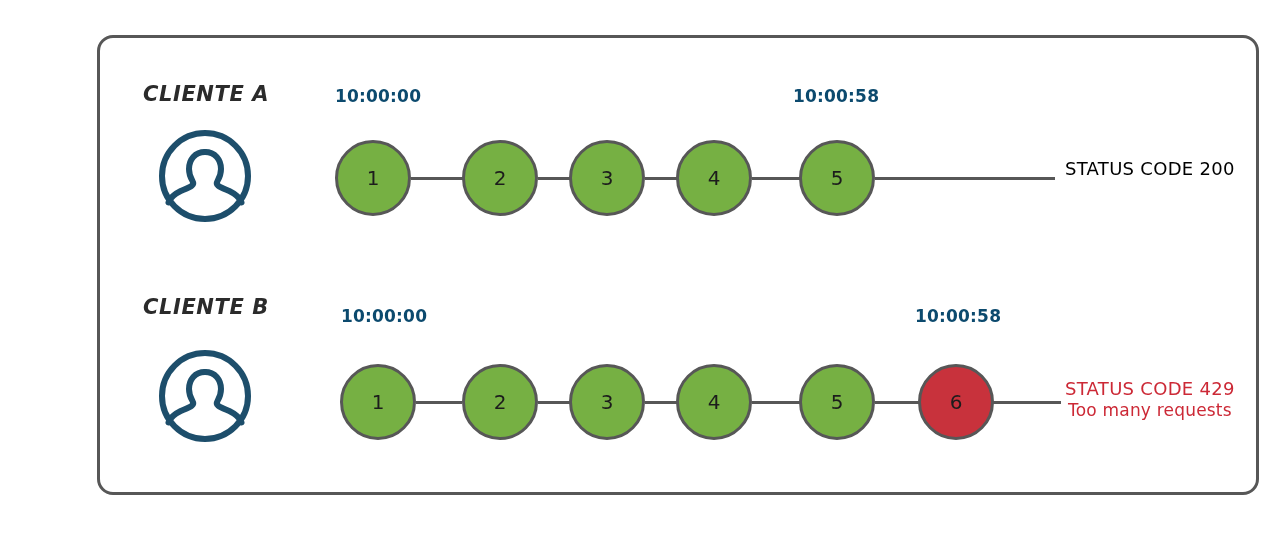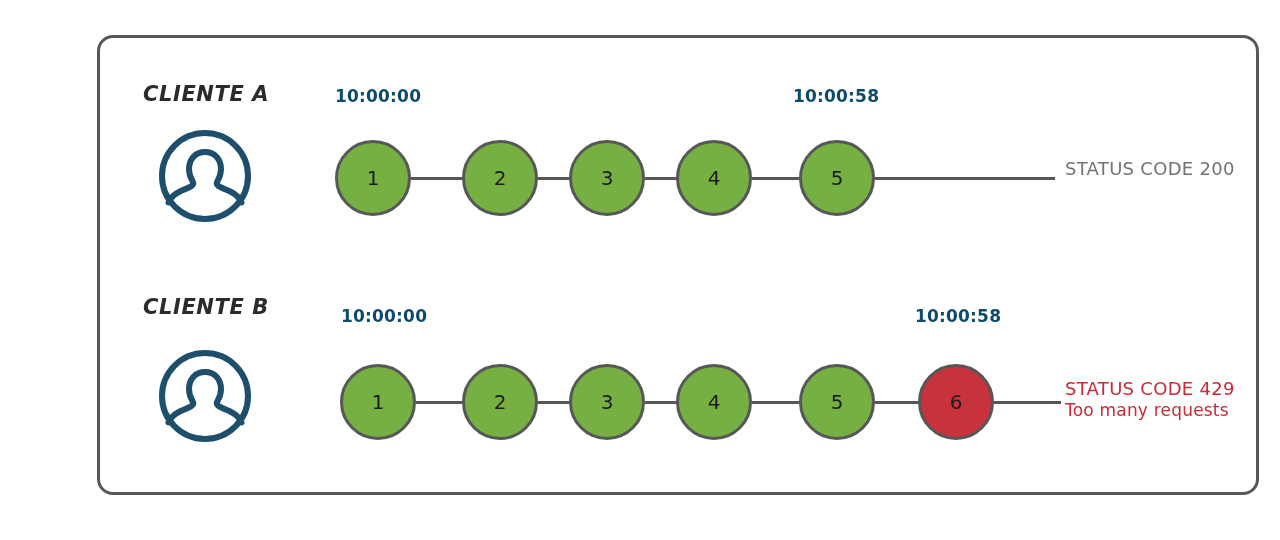--- a/index.html
+++ b/index.html
@@ -98,22 +98,22 @@
     line-height: 1.18;
   }
   .status .line1 {
     font-size: 18px;
     letter-spacing: 0.3px;
   }
   .status .line2 {
     font-size: 17px;
     letter-spacing: 0.2px;
   }
-  .status.ok   { color: #737373; text-align: center; }
-  .status.fail { color: #cc2936; text-align: left; }
+  .status.ok   { color: #000000; text-align: center; }
+  .status.fail { color: #cc2936; text-align: center; }
   .status.ok .line2 { display: block; }
   .status.fail .line2 { display: block; }
 </style>
 </head>
 <body>
 
 <div id="stage">
 
   <div class="frame"></div>
 

